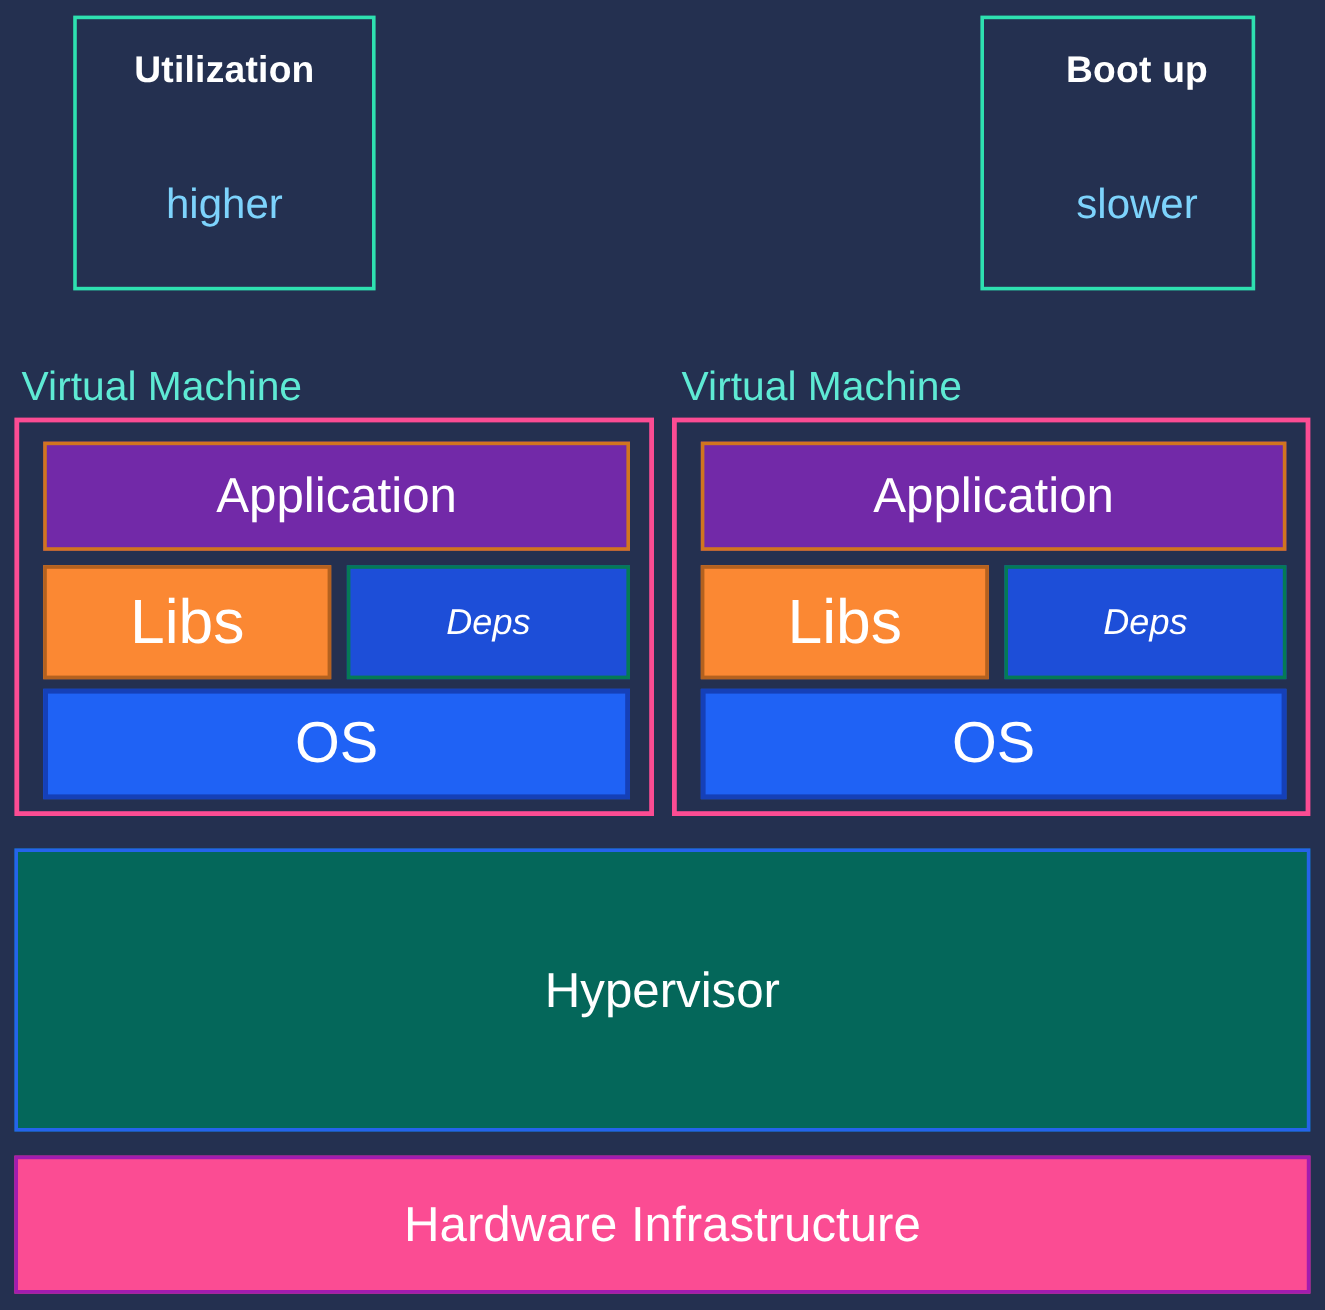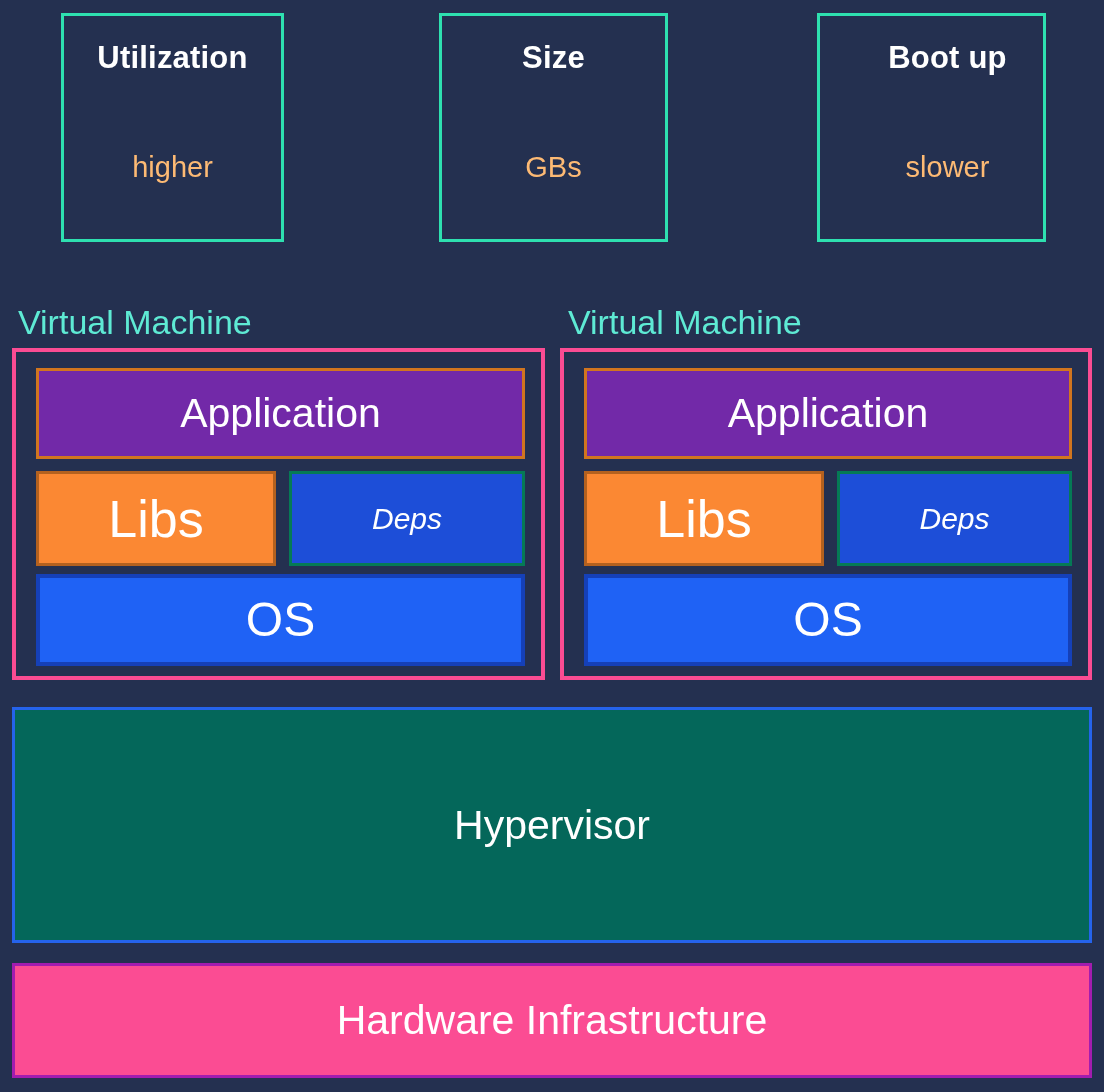--- a/index.html
+++ b/index.html
@@ -34,22 +34,22 @@
     font-weight: bold;
     font-size: 31px;
     color: #ffffff;
     letter-spacing: 0.2px;
     margin-top: 26px;
     line-height: 1;
     white-space: nowrap;
   }
   .metric-value {
     font-weight: normal;
-    font-size: 29px;
-    color: #fdba74;
+    font-size: 35px;
+    color: #7dd3fc;
     line-height: 1;
     margin-top: 80px;
     white-space: nowrap;
   }
 
   
   .vm-label {
     font-size: 34px;
     color: #5eead4;
     font-weight: normal;
@@ -110,29 +110,25 @@
     color: #ffffff;
     font-size: 41px;
     line-height: 1;
   }
 </style>
 </head>
 <body>
 
 <div id="stage">
 
-  <div class="abs metric-card" style="left:61px; top:13px; width:223px; height:229px;">
+  <div class="abs metric-card" style="left:61px; top:13px; width:252px; height:229px;">
     <div class="metric-title">Utilization</div>
     <div class="metric-value">higher</div>
   </div>
 
-  <div class="abs metric-card" style="left:439px; top:13px; width:229px; height:229px;">
-    <div class="metric-title">Size</div>
-    <div class="metric-value">GBs</div>
-  </div>
 
   <div class="abs metric-card" style="left:817px; top:13px; width:229px; height:229px;padding-left:32px;">
     <div class="metric-title">Boot up</div>
     <div class="metric-value">slower</div>
   </div>
 
   <div class="abs vm-label" style="left:18px; top:305px;">Virtual Machine</div>
 
   <div class="abs vm-box" style="left:12px; top:348px; width:533px; height:332px;">
 

